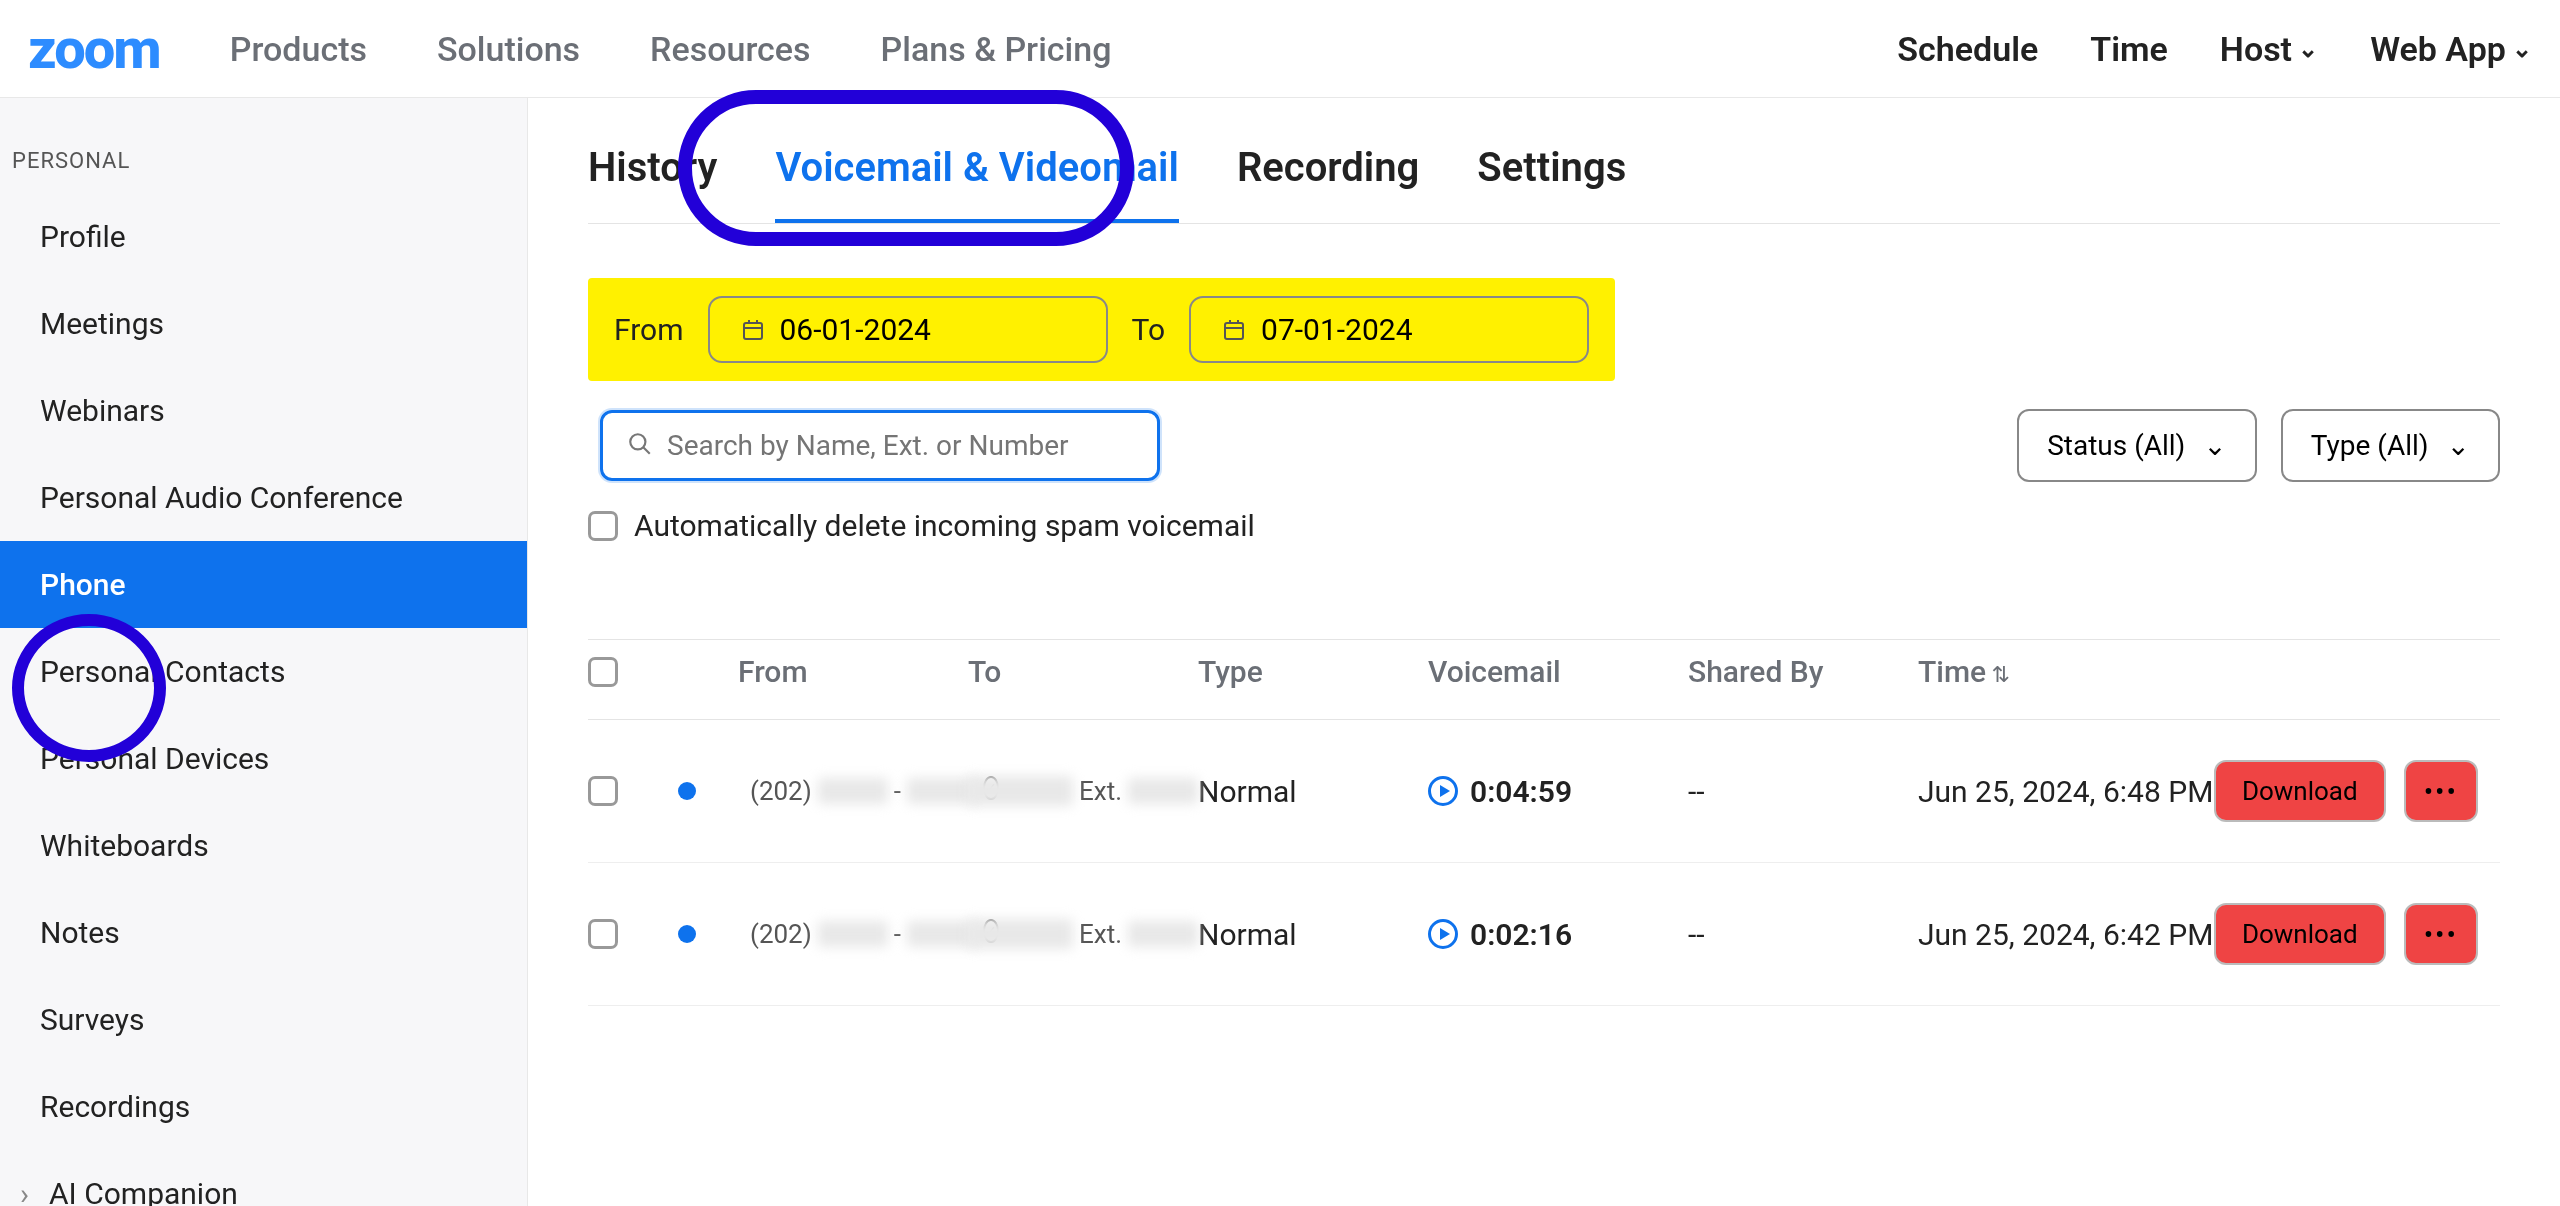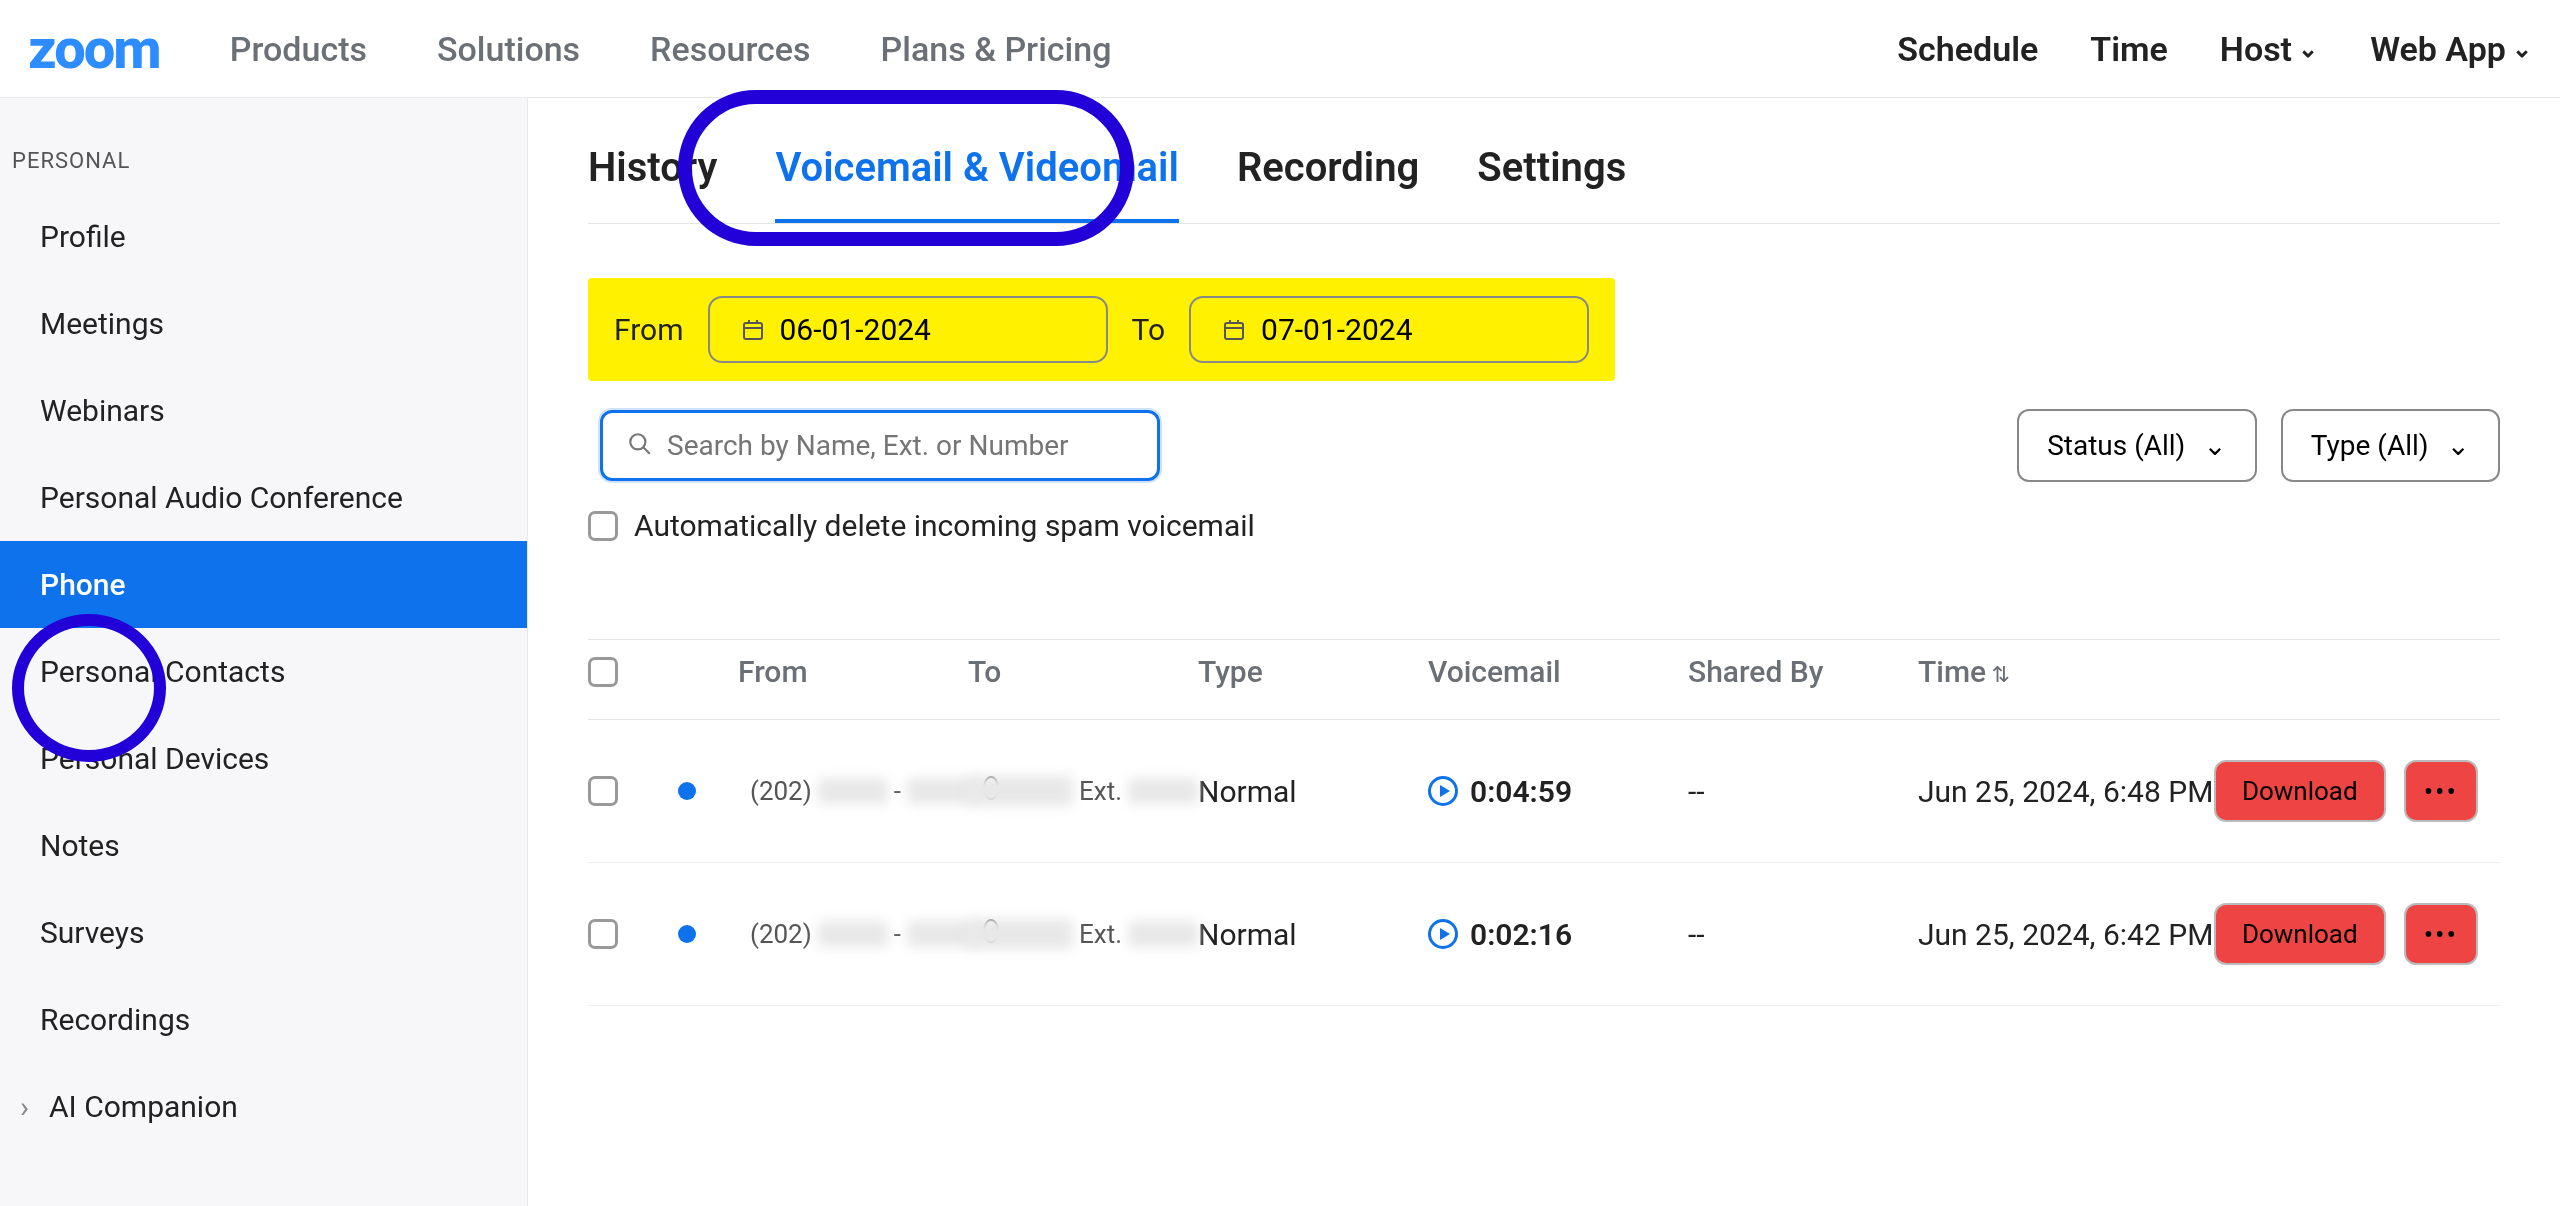--- a/index.html
+++ b/index.html
@@ -107,20 +107,21 @@
 
   <div class="sidebar">
     <div class="section-label">PERSONAL</div>
     <div class="sidebar-item">Profile</div>
     <div class="sidebar-item">Meetings</div>
     <div class="sidebar-item">Webinars</div>
     <div class="sidebar-item">Personal Audio Conference</div>
     <div class="sidebar-item active">Phone</div>
     <div class="sidebar-item">Personal Contacts</div>
     <div class="sidebar-item">Personal Devices</div>
+    <div class="sidebar-item">Whiteboards</div>
     <div class="sidebar-item">Notes</div>
     <div class="sidebar-item">Surveys</div>
     <div class="sidebar-item">Recordings</div>
     <div class="sidebar-item has-chevron">AI Companion</div>
     <div class="circle-phone"></div>
   </div>
 
   <div class="content">
 
     <div class="tabs">

